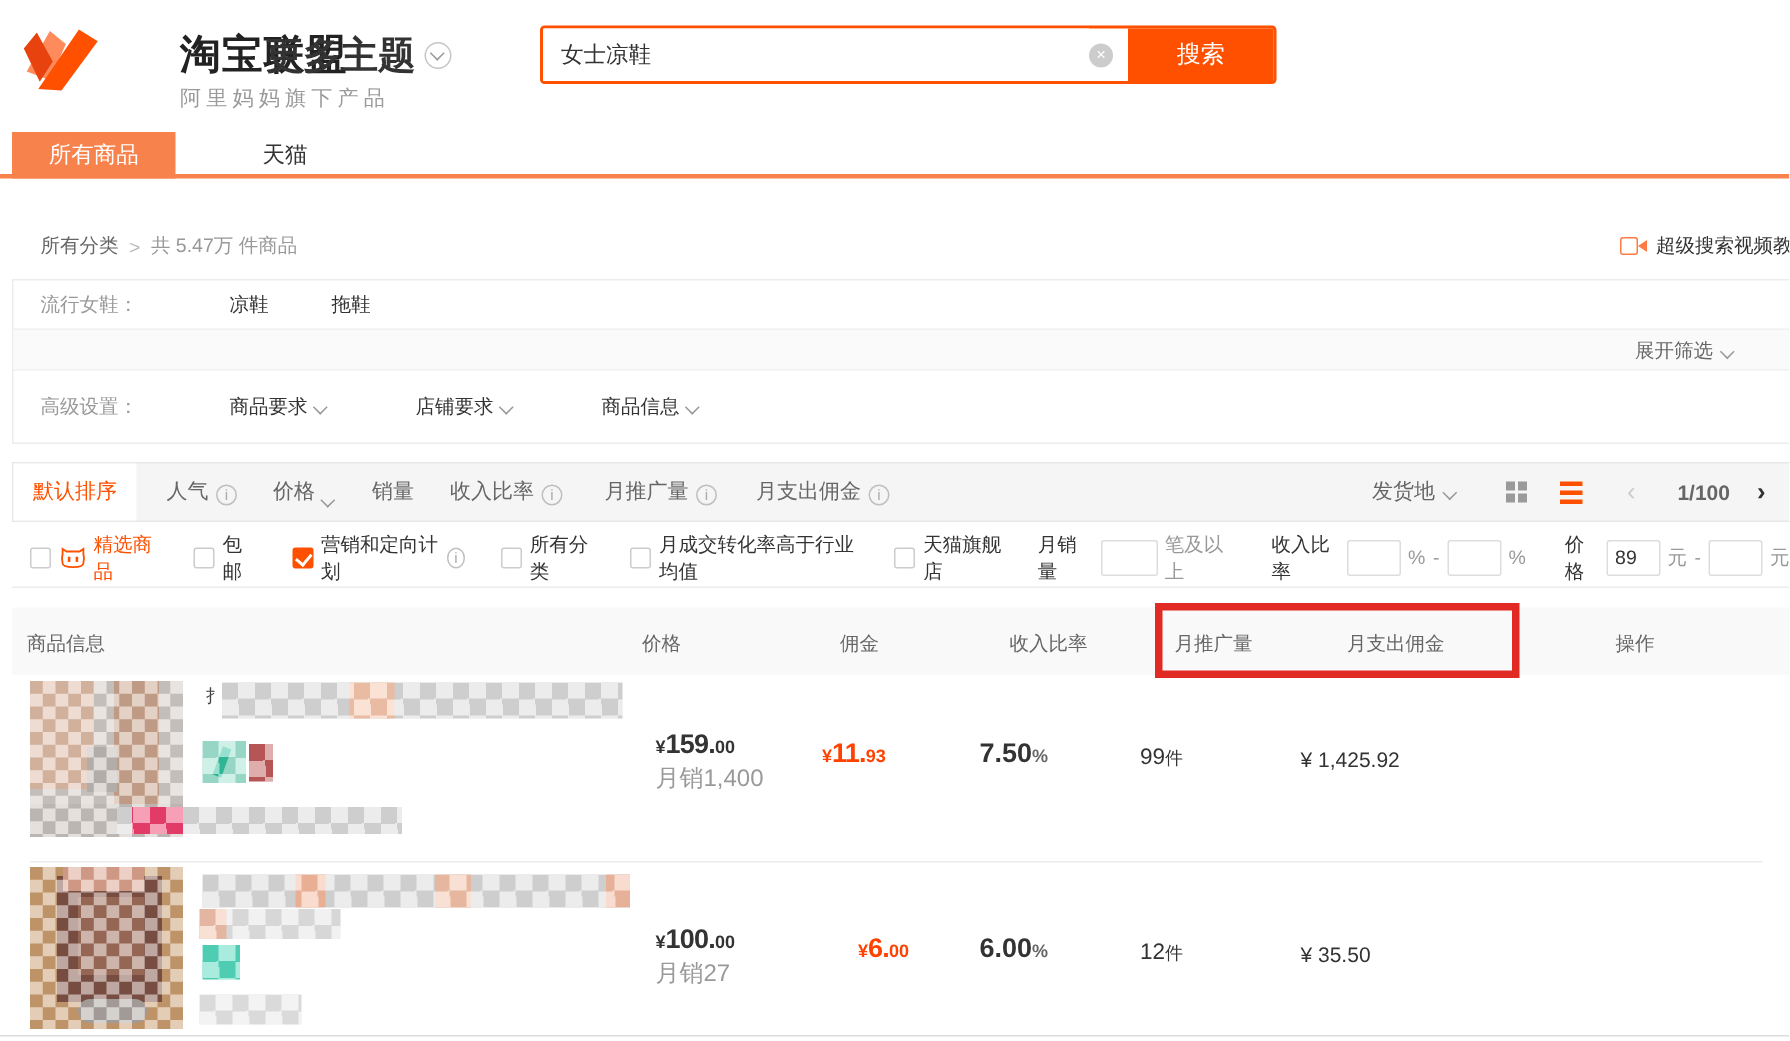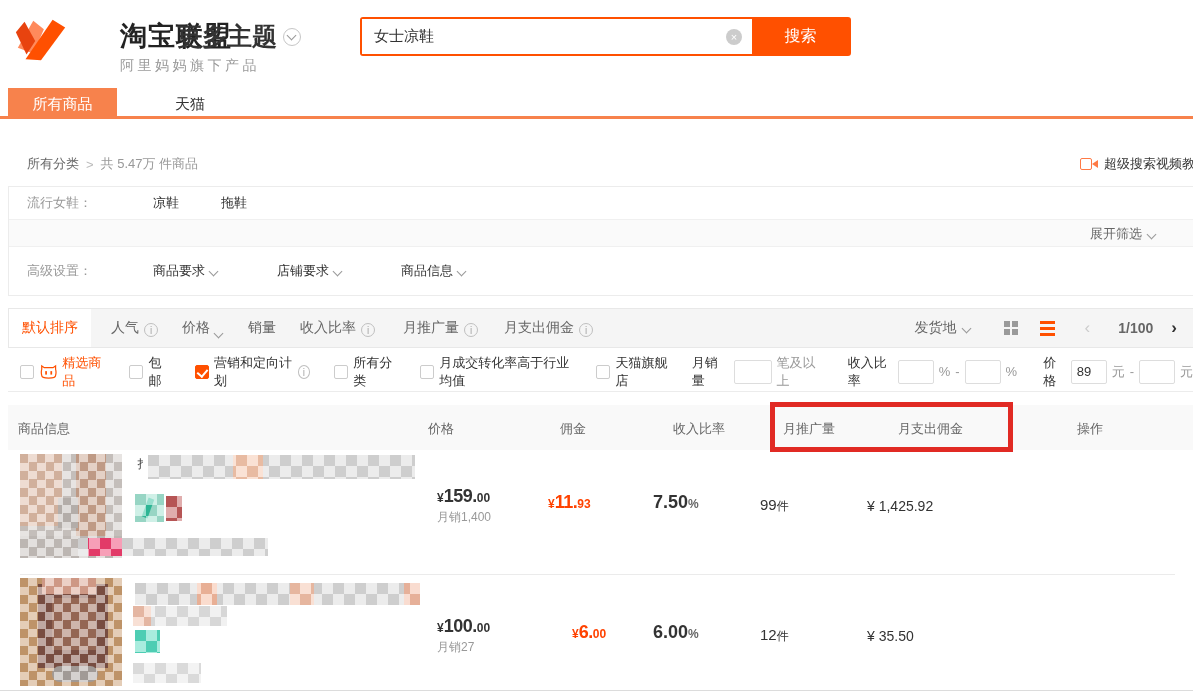--- a/index.html
+++ b/index.html
@@ -101,21 +101,21 @@
   
   .mosaic { position:absolute; background-color:#d9d9d9; }
   .mosaic::after { content:""; position:absolute; inset:0; background-image:repeating-conic-gradient(rgba(255,255,255,.5) 0% 25%, rgba(0,0,0,.05) 0% 50%); background-size:22px 22px; }
   .mosaic-img::after { background-size:17px 17px; }
   .patch { position:absolute; }
   .frag { position:absolute; font-size:12px; color:#444; z-index:2; }
 
   
   .cell { position:absolute; }
   .c-price { left:437px; }
-  .c-monthly { left:437px; font-size:12px; color:#999; }
+  .c-monthly { left:437px; font-size:16px; color:#999; }
   .c-comm { left:548px; color:#ff4200; }
   .c-rate { left:653px; }
   .c-qty { left:760px; font-size:15px; color:#333; }
   .c-payout { left:867px; font-size:14px; color:#333; }
   .yen { font-size:12px; font-weight:bold; }
   .big { font-size:18px; font-weight:bold; letter-spacing:-0.5px; }
   .small-dec { font-size:12px; font-weight:bold; }
   .rate-main { font-size:18px; font-weight:bold; color:#333; }
   .rate-unit { font-size:12px; color:#666; font-weight:bold; }
   .qty-unit { font-size:12px; }

